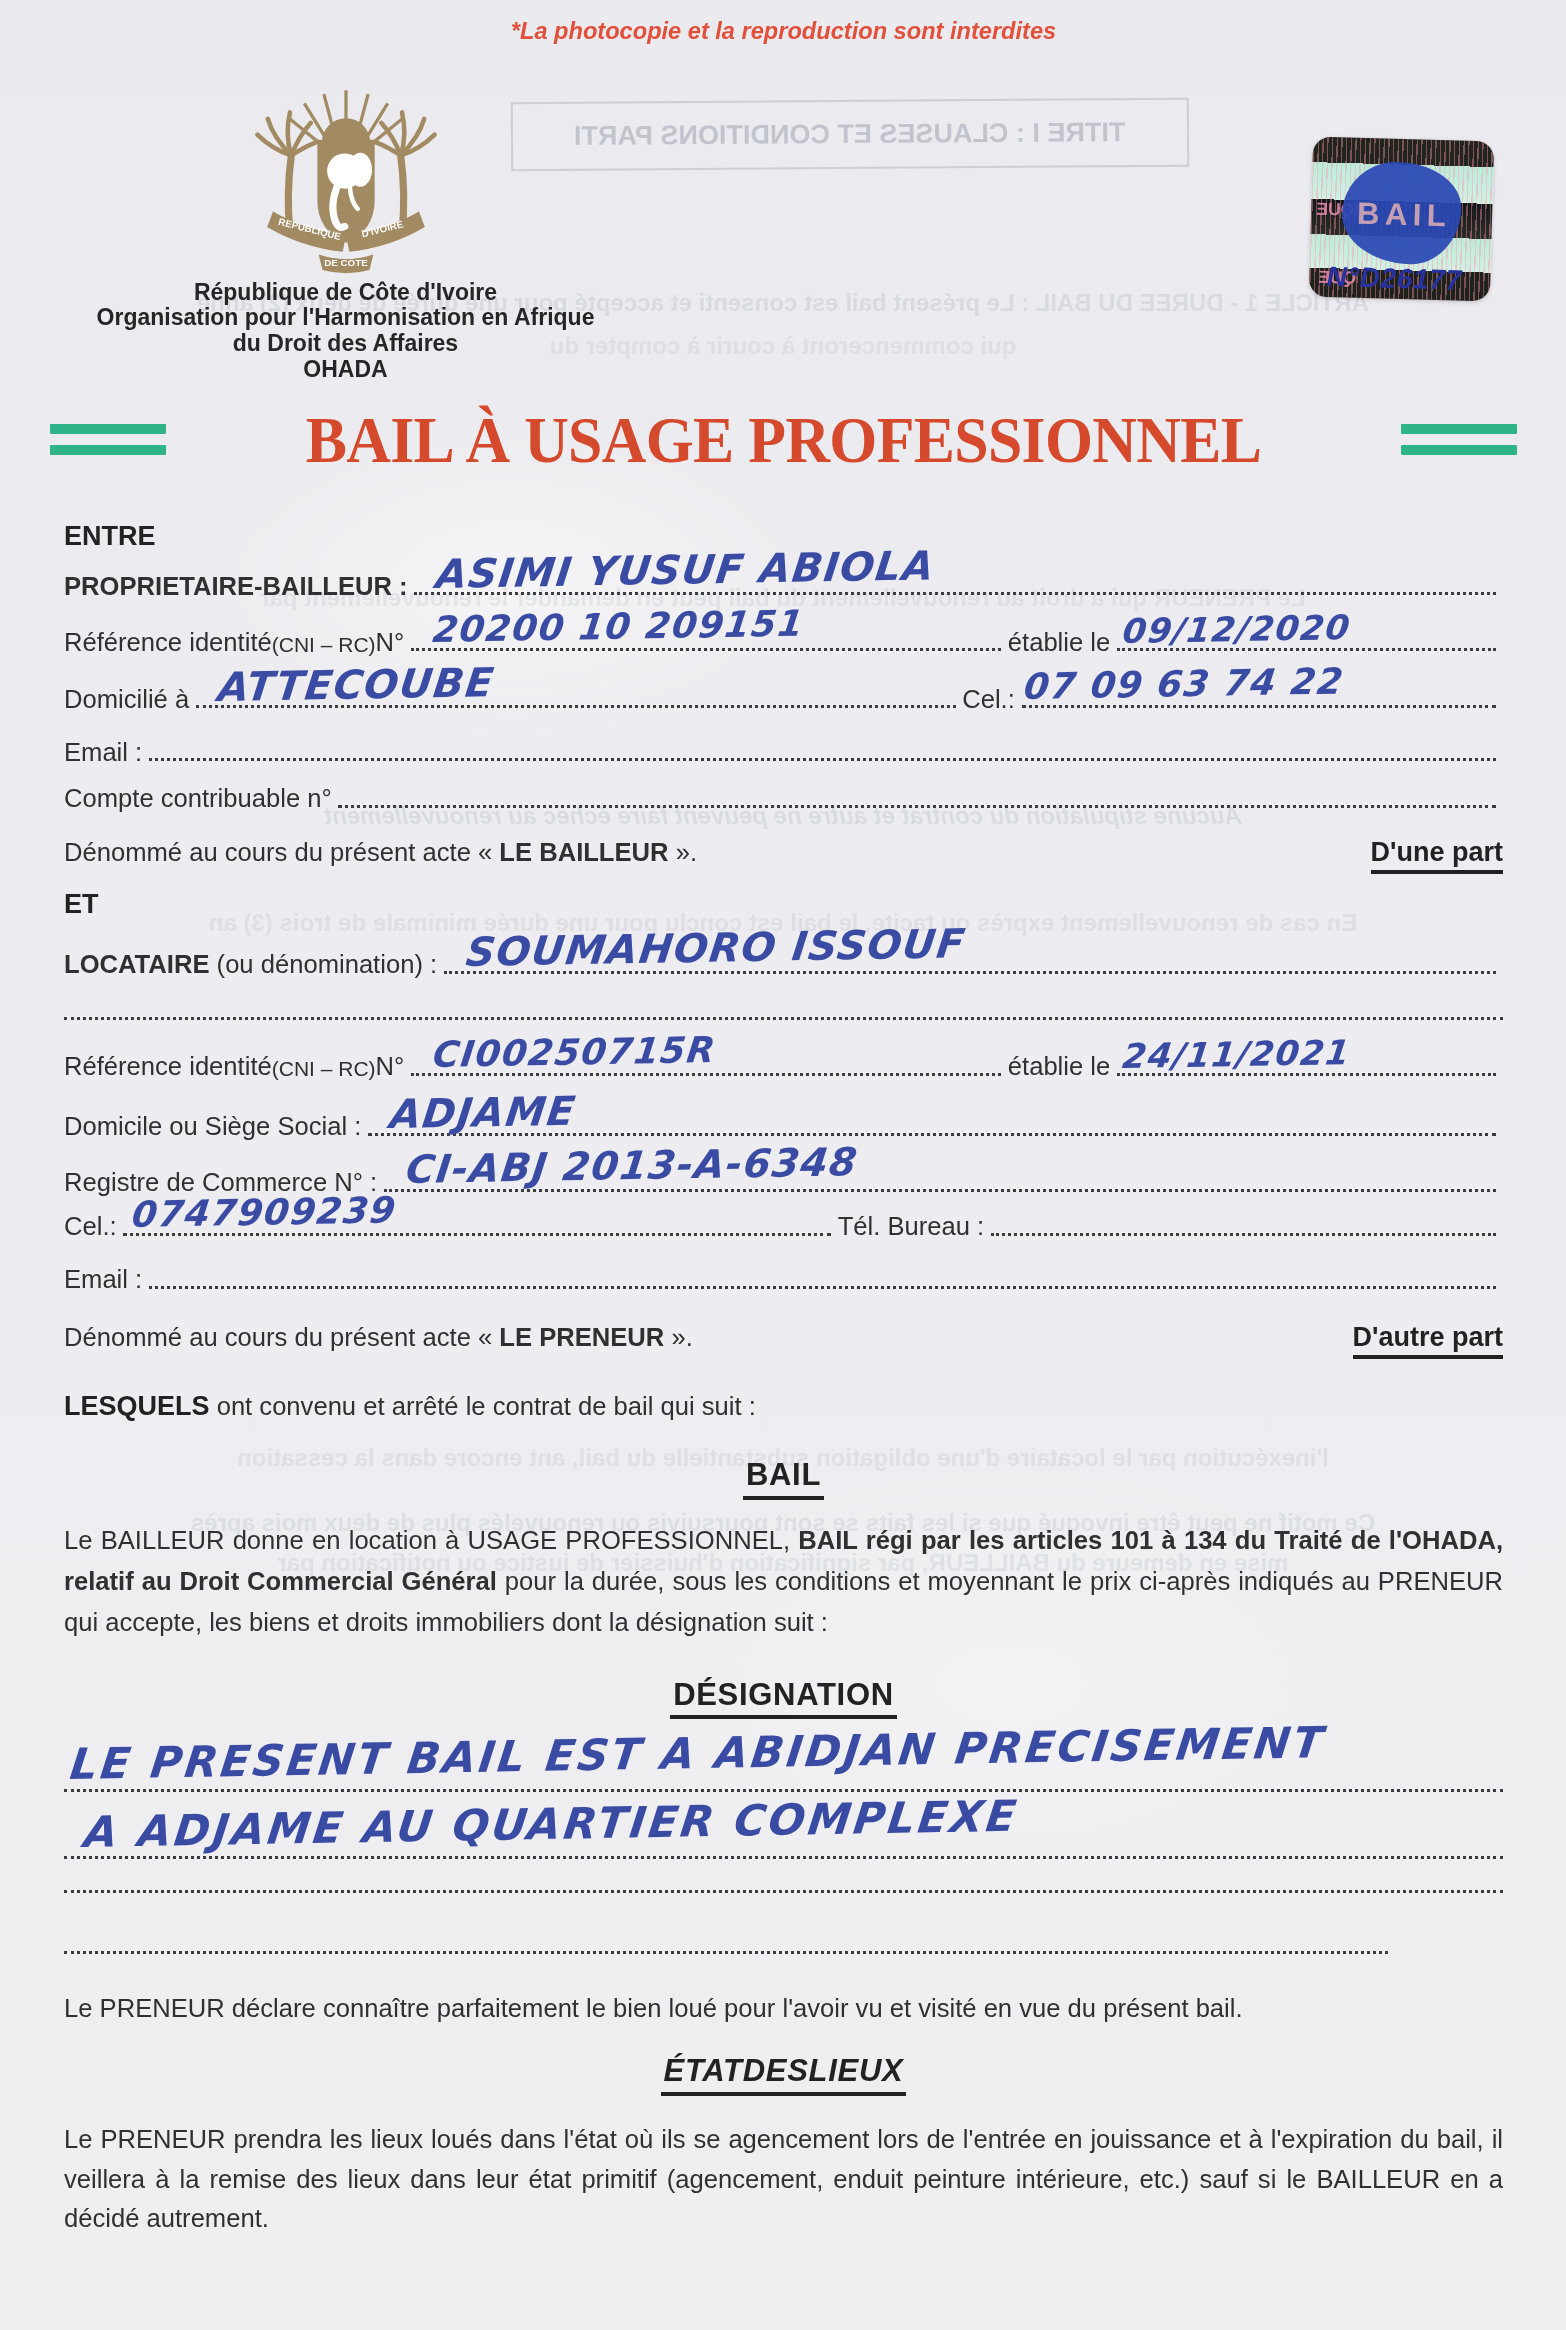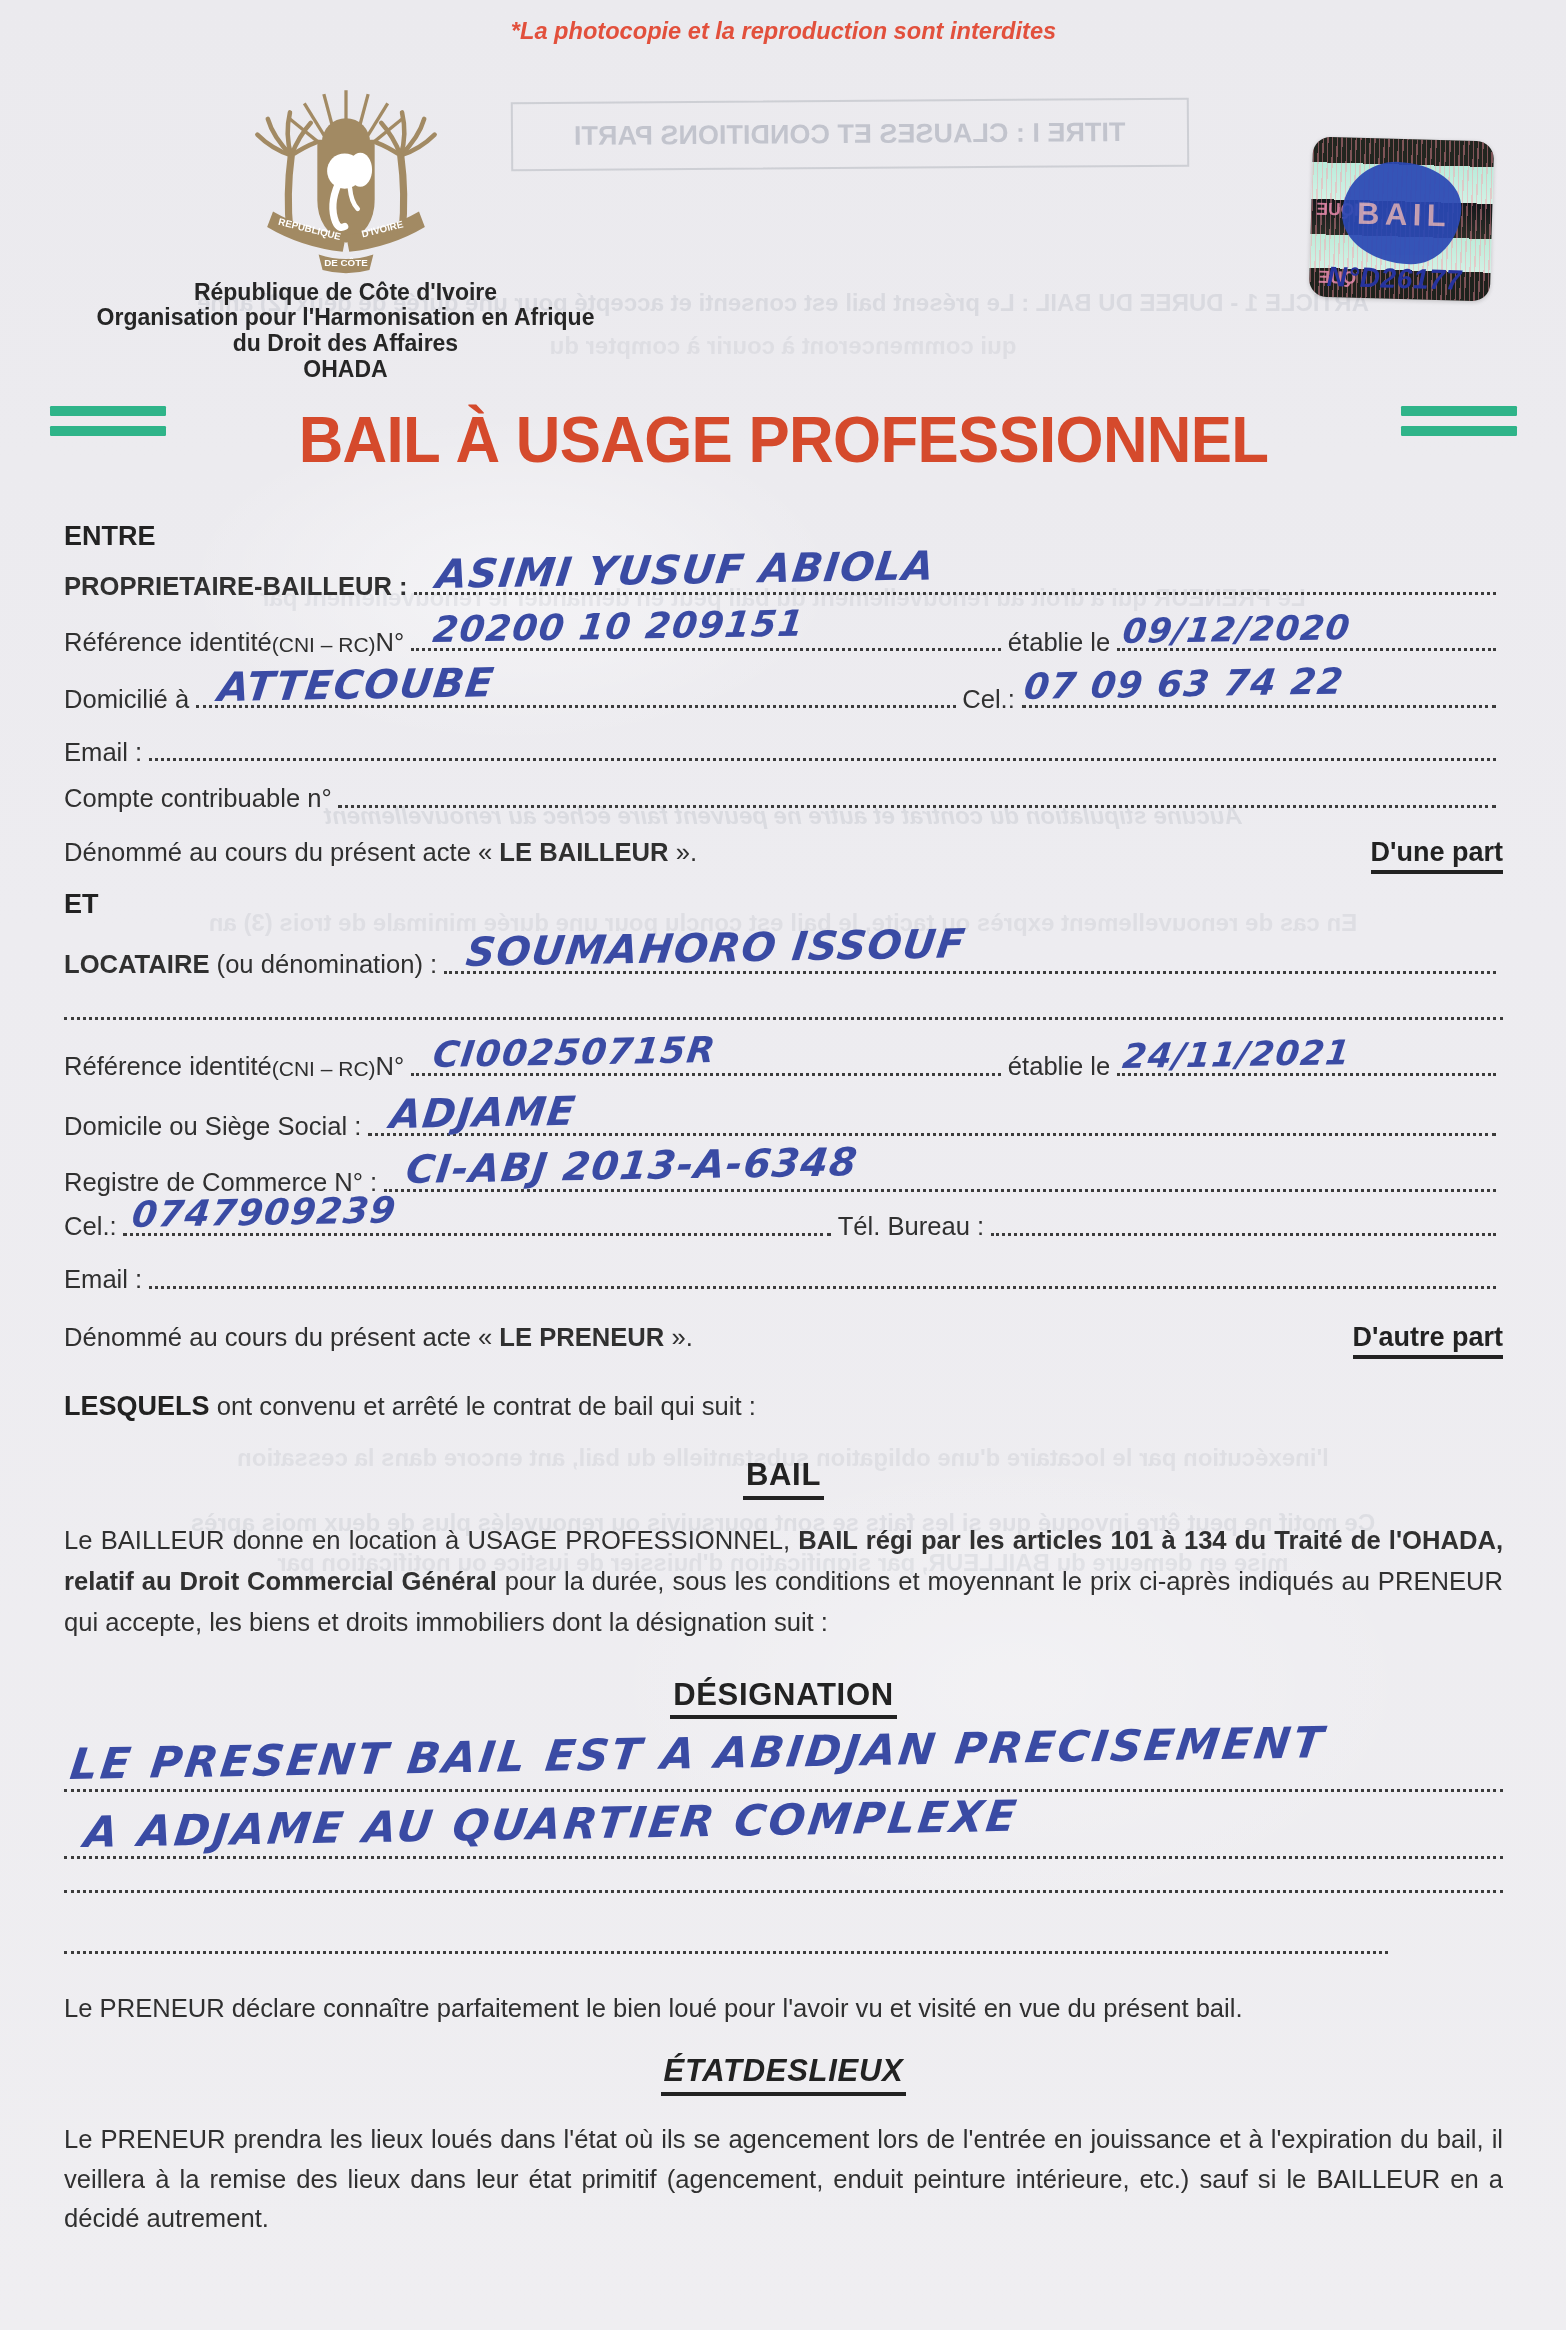--- a/index.html
+++ b/index.html
@@ -34,21 +34,21 @@
     box-shadow:0 1.3px 4px rgba(0,0,0,.18);}
   .holo-lines{position:absolute;inset:0;background:repeating-linear-gradient(90deg,rgba(255,150,165,.42) 0 1.3px,transparent 1.3px 4.7px);}
   .holo-word{position:absolute;color:rgba(235,140,175,.85);font-weight:800;font-size:17.5px;transform:scaleX(-1);}
   .holo-word.w1{left:5.4px;top:62px;}
   .holo-word.w2{left:9.4px;bottom:9.4px;}
   .holo-blob{position:absolute;left:31px;top:23px;width:119px;height:102px;background:#2b49b4;opacity:.93;
     border-radius:46% 54% 42% 58% / 52% 44% 56% 48%;}
   .holo-bail{position:absolute;top:35px;left:15px;color:#cfa8bd;font-weight:800;font-size:31px;letter-spacing:5.4px;width:100%;}
   .holo-number{position:absolute;bottom:4px;left:17.5px;color:#26339e;font-weight:800;font-style:italic;font-size:28px;letter-spacing:0.7px;}
   
-  .title-row{position:relative;z-index:1;margin-top:23px;padding:0 50px;display:flex;align-items:flex-start;}
+  .title-row{position:relative;z-index:1;margin-top:23px;padding:0 50px;display:flex;align-items:center;font-family:Liberation Serif, serif;}
   .bars{display:flex;flex-direction:column;gap:10.8px;width:116px;flex:0 0 116px;}
   .bar{height:10px;background:#2fb489;border-radius:1.3px;}
   .main-title{flex:1;text-align:center;color:#d54a2c;font-weight:800;font-size:65px;line-height:1.05;
     transform:scaleX(.95);letter-spacing:-0.7px;white-space:nowrap;}
   
   .content{position:relative;z-index:1;padding:0 64px;font-size:25.6px;color:#303030;}
   .b{font-weight:700;}
   .sec-head{font-weight:700;font-size:27px;color:#222;}
   .row{display:flex;align-items:flex-end;}
   .lbl{white-space:nowrap;padding-bottom:4px;}

